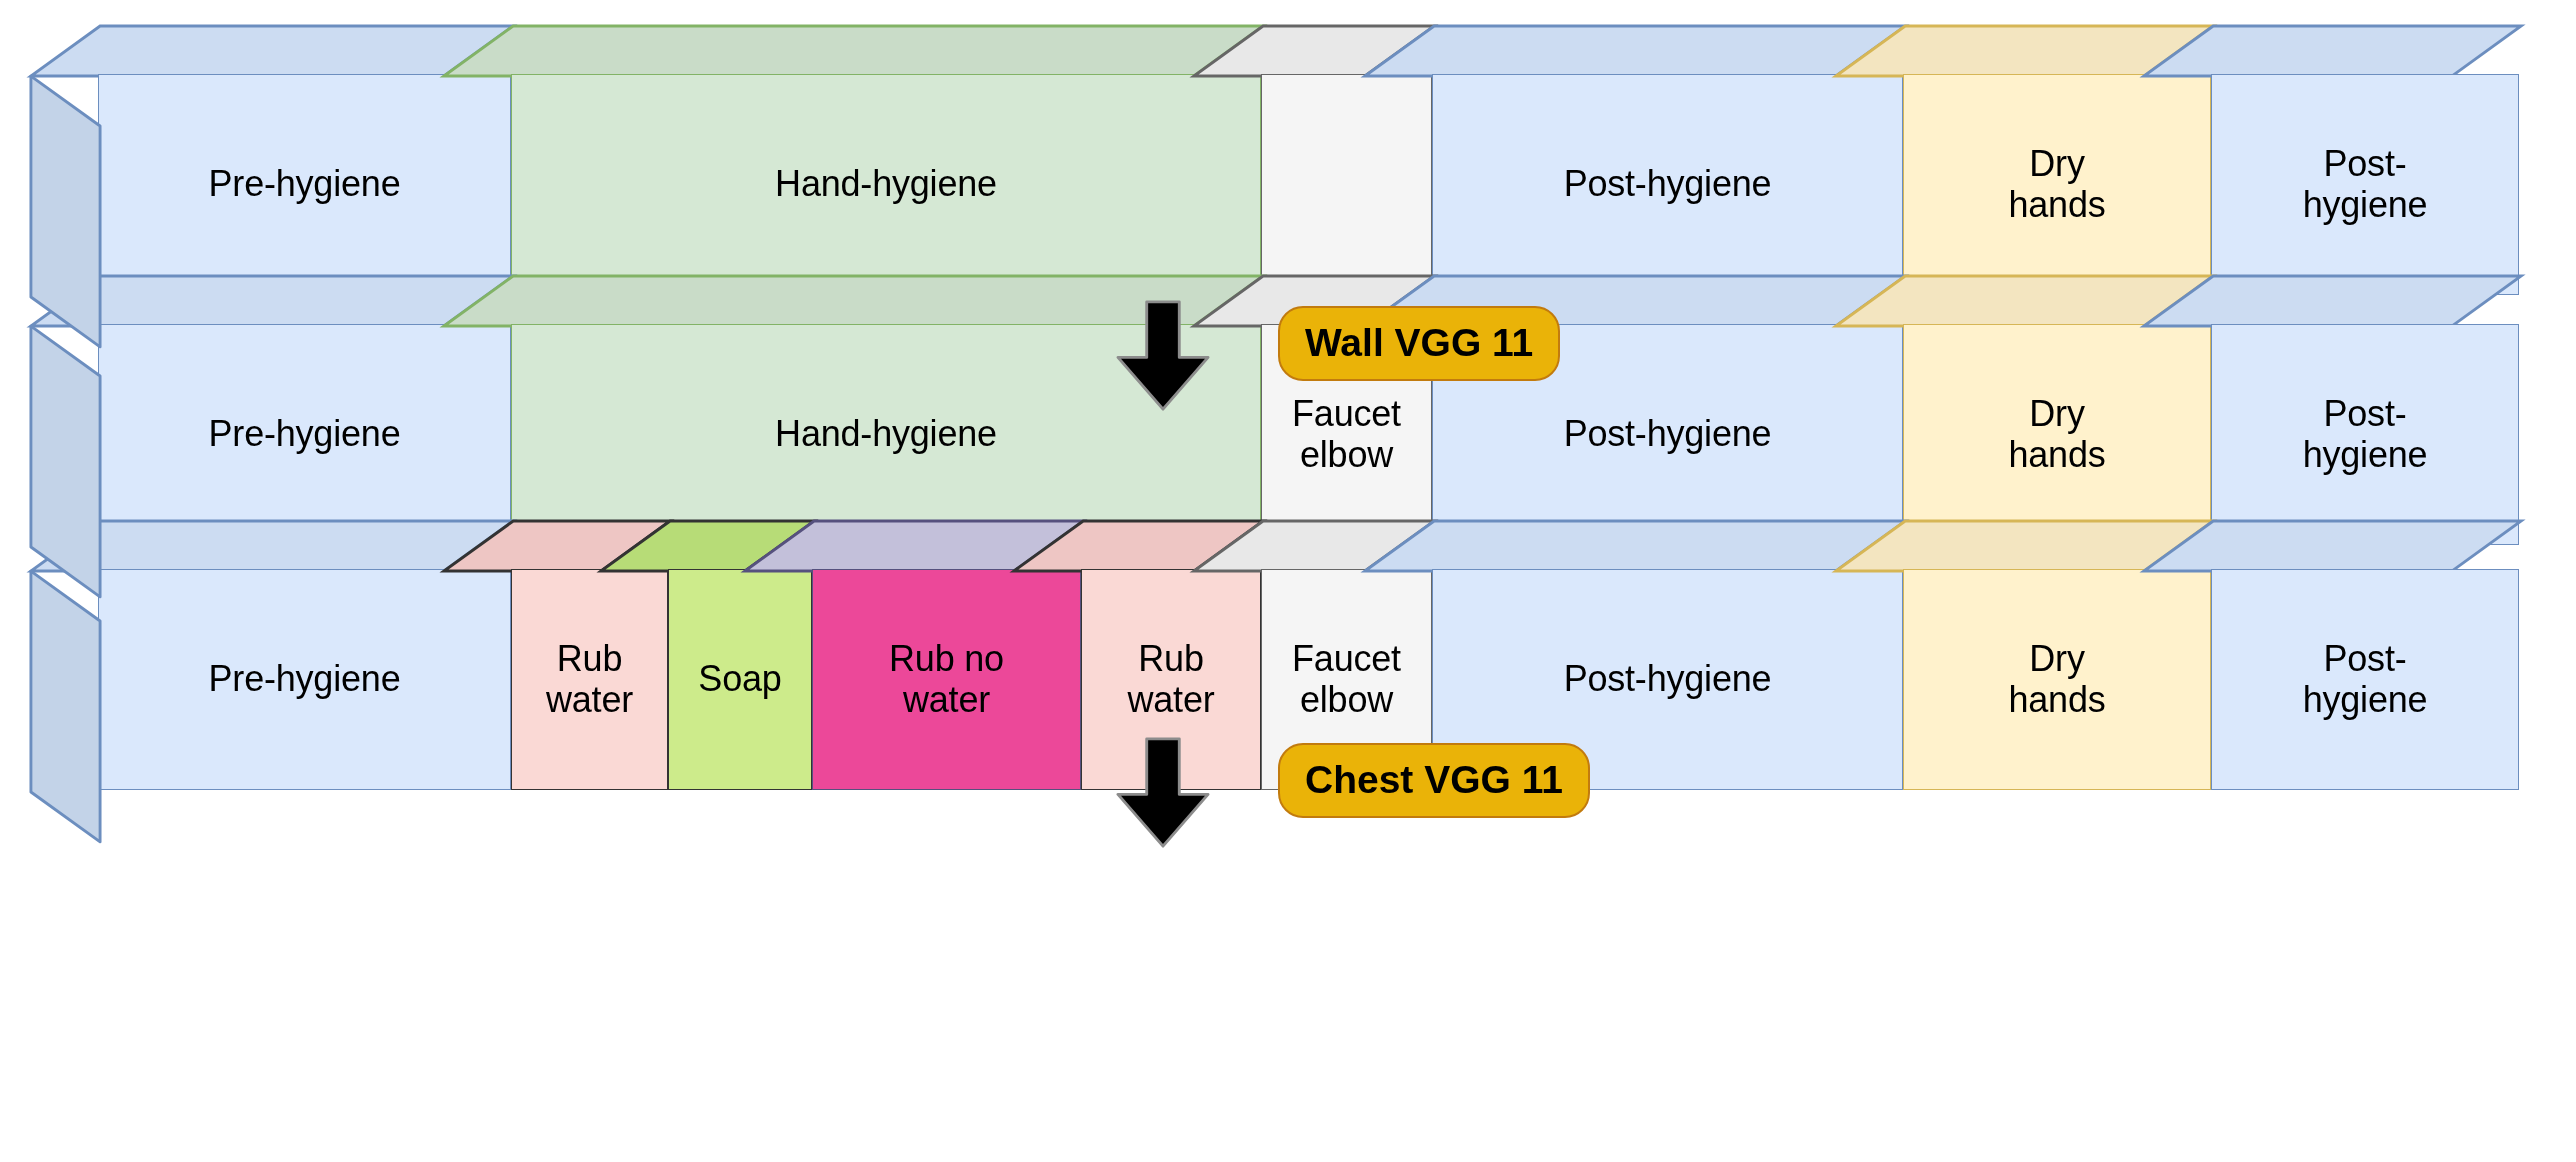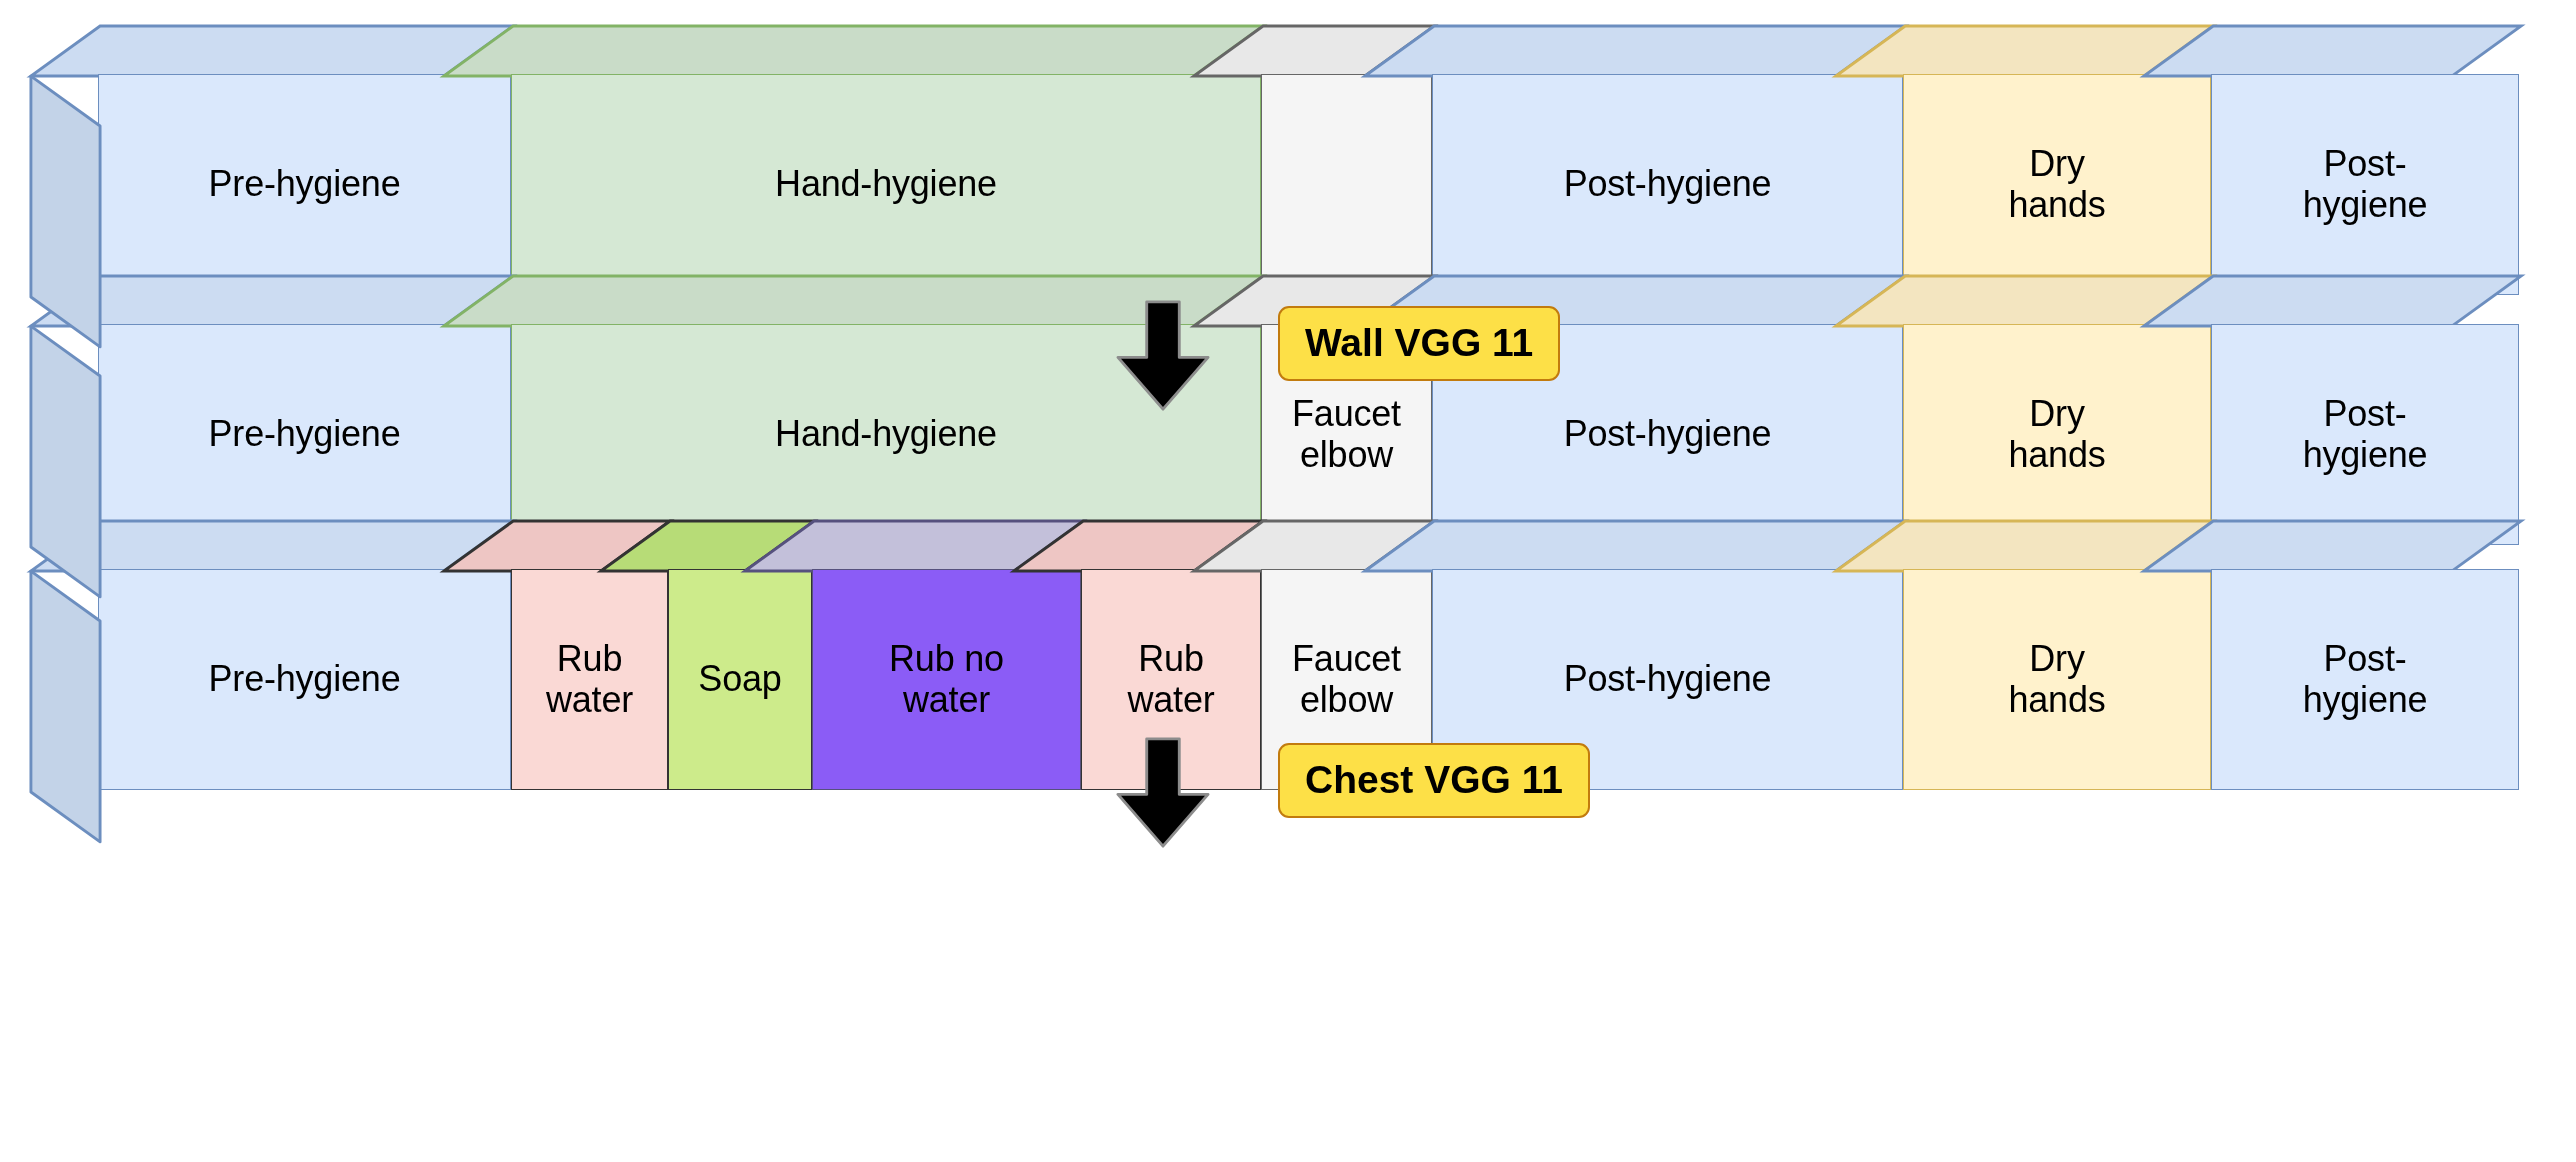--- a/index.html
+++ b/index.html
@@ -102,23 +102,23 @@
   }
   .arrow {
     position: absolute;
     width: 106px;
     height: 115px;
   }
   .arrow svg { display: block; }
 
   .badge {
     position: absolute;
-    background: #fde047;
+    background: #eab308;
     border: 2.9px solid #c27b0e;
-    border-radius: 11px;
+    border-radius: 25px;
     font-weight: bold;
     font-size: 39px;
     color: #000000;
     display: flex;
     align-items: center;
     justify-content: center;
     box-sizing: border-box;
     padding: 13.5px 25px;
   }
 </style>
@@ -311,21 +311,21 @@
             <div class="seg-front" style="background: rgb(205, 235, 139); border-color: rgb(51, 51, 51);">
               <span class="label">Soap</span>
             </div>
           </div>
           <div class="seg" style="width: 269px;">
             <div class="seg-top" style="left: -69px;">
               <svg width="344" height="56" viewBox="0 0 358 58">
                 <polygon points="74,2 354,2 282,54 2,54" fill="#c3c0da" stroke="#56517e" stroke-width="3" stroke-linejoin="miter"></polygon>
               </svg>
             </div>
-            <div class="seg-front" style="background: #8b5cf6; border-color: rgb(86, 81, 126);">
+            <div class="seg-front" style="background: #ec4899; border-color: rgb(86, 81, 126);">
               <span class="label">Rub no
 water</span>
             </div>
           </div>
           <div class="seg" style="width: 180px;">
             <div class="seg-top" style="left: -69px;">
               <svg width="255" height="56" viewBox="0 0 265 58">
                 <polygon points="74,2 261,2 189,54 2,54" fill="#eec6c4" stroke="#333333" stroke-width="3" stroke-linejoin="miter"></polygon>
               </svg>
             </div>

